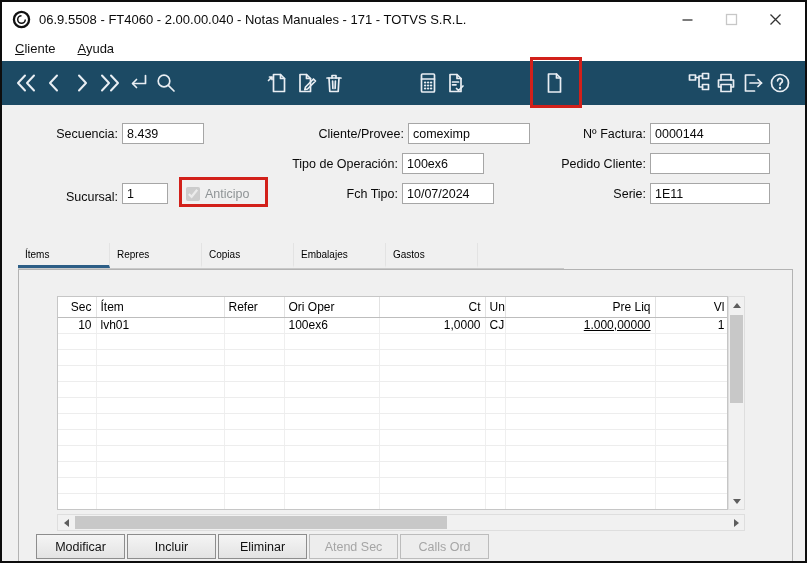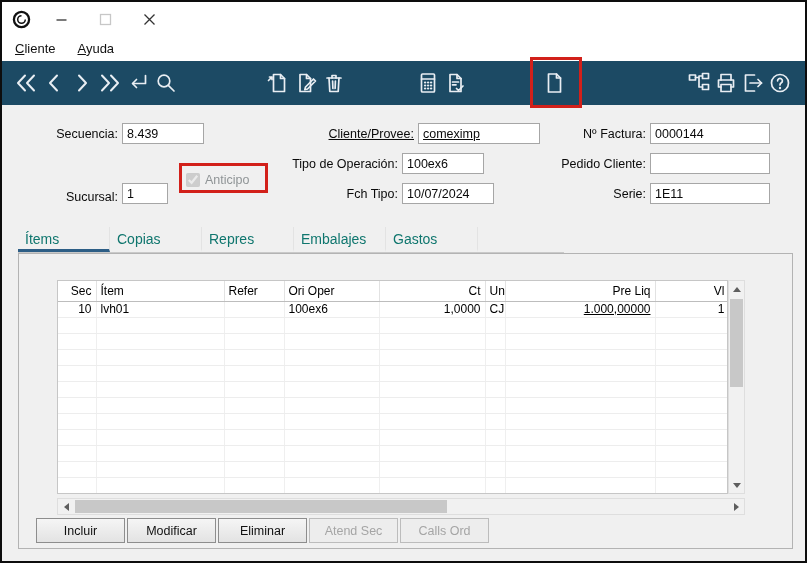--- a/index.html
+++ b/index.html
@@ -44,22 +44,22 @@
   .form-area { position:relative; height:118px; font-size:12.5px; color:#0a0a0a; }
   .field { position:absolute; height:21px; display:flex; align-items:center; }
   .field label { text-align:right; padding-right:4px; white-space:nowrap; }
   .field input[type="text"] { height:21px; border:1px solid #a6a6a6; background:#fff;
         font-family:inherit; font-size:12.5px; padding:0 4px; color:#0a0a0a; }
   .anticipo { gap:5px; }
   .anticipo input[type="checkbox"] { width:14px; height:14px; }
   .anticipo label { color:#8f9496; text-align:left; padding:0; }
 
   
-  .tabs { display:flex; margin:4px 0 0 16px; width:546px; height:26px;
-          border-bottom:1px solid #c9c9c9; font-size:14px; color:#0f766e; }
+  .tabs { display:flex; margin:20px 0 0 16px; width:546px; height:26px;
+          border-bottom:1px solid #c9c9c9; font-size:10px; color:#000000; }
   .tab { width:92px; padding-left:7px; line-height:24px; cursor:pointer;
          border-bottom:3px solid transparent; border-right:1px solid #e3e3e3; }
   .tab.active { border-bottom-color:#2d5e86; }
 
   
   .panel { margin:0 16px; width:775px; height:296px; border:1px solid #b3b3b3;
            background:#f0f0f0; position:relative; }
 
   .grid { position:absolute; left:38px; top:26px; width:688px; height:214px; }
   .grid-viewport { position:absolute; left:0; top:0; width:671px; height:214px;
@@ -100,20 +100,21 @@
 
 <div class="window">
 
   <div class="titlebar">
     <span class="logo">
       <svg viewBox="0 0 20 20">
           <circle cx="10" cy="10" r="8" fill="none" stroke="#111" stroke-width="2.4"></circle>
           <path d="M10 6 a4 4 0 1 0 4 4" fill="none" stroke="#111" stroke-width="1.6"></path>
         </svg>
     </span>
+    <span class="title">06.9.5508 - FT4060 - 2.00.00.040 - Notas Manuales - 171 - TOTVS S.R.L.</span>
     <span class="win-controls">
       <span class="win-btn">
         <svg viewBox="0 0 13 13">
             <line x1="1.5" y1="7" x2="11.5" y2="7" stroke="#333" stroke-width="1.3"></line>
           </svg>
       </span>
       <span class="win-btn">
         <svg viewBox="0 0 13 13">
             <rect x="1.5" y="1.5" width="10" height="10" fill="none" stroke="#c7c7c7" stroke-width="1.3"></rect>
           </svg>
@@ -259,21 +260,21 @@
 
     <span class="red-box" style="left:528px; top:-4px; width:52px; height:51px;"></span>
   </div>
 
   <div class="form-area">
 
     <span class="field" style="left:8px; top:18px;">
       <label style="width:112px;">Secuencia:</label>
       <input type="text" style="width: 82px;" value="8.439">
     </span>
-    <span class="field" style="left:296px; top:18px;text-decoration:underline;">
+    <span class="field" style="left:286px; top:18px;">
       <label style="width:120px;">Cliente/Provee:</label>
       <input type="text" style="width: 122px;" value="comeximp">
     </span>
     <span class="field" style="left:550px; top:18px;">
       <label style="width:98px;">Nº Factura:</label>
       <input type="text" style="width: 120px;" value="0000144">
     </span>
 
     <span class="field" style="left:270px; top:48px;">
       <label style="width:130px;">Tipo de Operación:</label>
@@ -281,39 +282,39 @@
     </span>
     <span class="field" style="left:550px; top:48px;">
       <label style="width:98px;">Pedido Cliente:</label>
       <input type="text" style="width: 120px;" value="">
     </span>
 
     <span class="field" style="left:8px; top:78px;align-items:flex-end;">
       <label style="width:112px;">Sucursal:</label>
       <input type="text" style="width: 46px;" value="1">
     </span>
-    <span class="field anticipo" style="left:184px; top:64px;">
+    <span class="field anticipo" style="left:184px; top:78px;">
       <span class="red-box" style="left:-7px; top:-6px; width:89px; height:30px;"></span>
       <input type="checkbox" disabled="" checked="" style="">
       <label>Anticipo</label>
     </span>
     <span class="field" style="left:300px; top:78px;">
       <label style="width:100px;">Fch Tipo:</label>
       <input type="text" style="width: 92px;" value="10/07/2024">
     </span>
     <span class="field" style="left:580px; top:78px;">
       <label style="width:68px;">Serie:</label>
       <input type="text" style="width: 120px;" value="1E11">
     </span>
   </div>
 
   <div class="tabs">
     <span class="tab active">Ítems</span>
+    <span class="tab">Repres</span>
     <span class="tab">Copias</span>
-    <span class="tab">Repres</span>
     <span class="tab">Embalajes</span>
     <span class="tab">Gastos</span>
   </div>
 
   <div class="panel">
 
     <div class="grid">
       <div class="grid-viewport">
         <table class="items">
           <colgroup>
@@ -477,21 +478,21 @@
       <span class="sb-btn left">
           <span class="tri-left"></span>
         </span>
       <span class="thumb"></span>
       <span class="sb-btn right">
           <span class="tri-right"></span>
         </span>
     </div>
 
     <div class="actions">
+      <button class="btn">Modificar</button>
       <button class="btn">Incluir</button>
-      <button class="btn">Modificar</button>
       <button class="btn">Eliminar</button>
       <button class="btn" disabled="">Atend Sec</button>
       <button class="btn" disabled="">Calls Ord</button>
     </div>
   </div>
 
 </div>
 
 </body></html>

